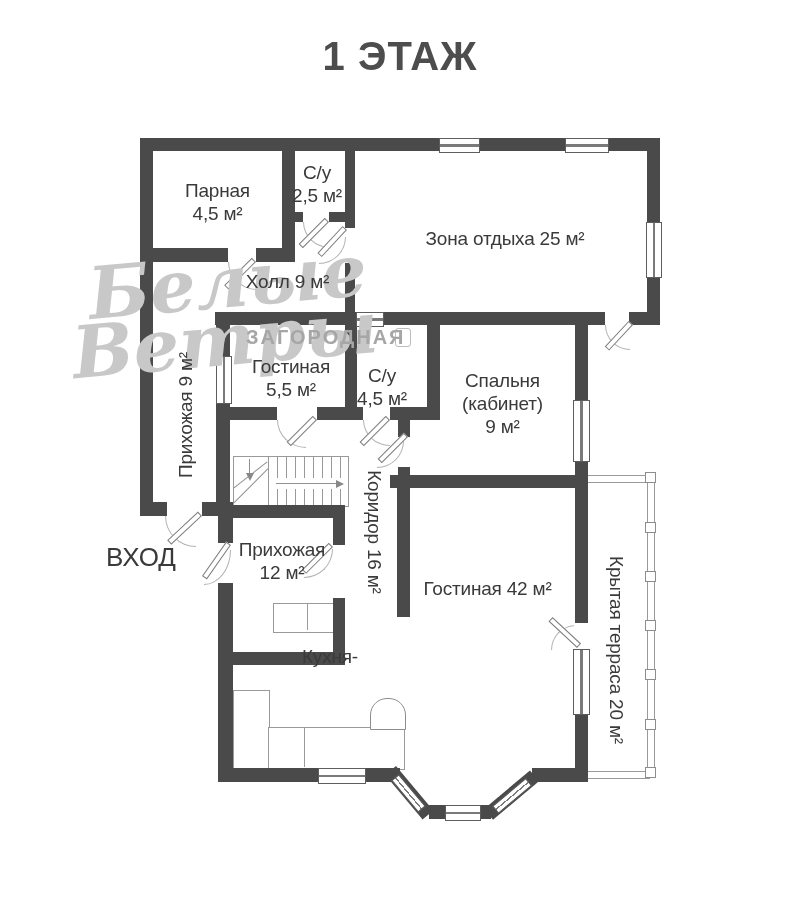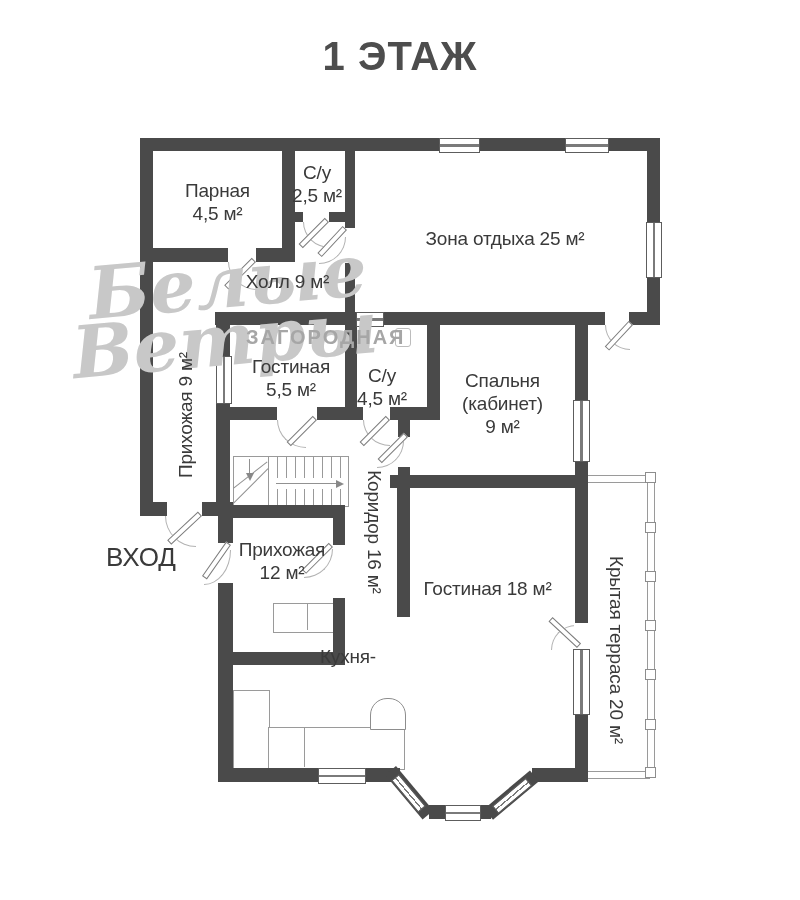--- a/index.html
+++ b/index.html
@@ -210,21 +210,21 @@
   <div class="lbl" style="left:440px;top:369px;width:125px">
     <div>Спальня</div>
     <div>(кабинет)</div>
     <div>9 м²</div>
   </div>
   <div class="vlbl" style="left:374px;top:532px">Коридор 16 м²</div>
   <div class="lbl" style="left:222px;top:538px;width:120px">
     <div>Прихожая</div>
     <div>12 м²</div>
   </div>
-  <div class="lbl" style="left:420px;top:577px;width:135px">Гостиная 18 м²</div>
-  <div class="lbl" style="left:278px;top:645px;width:140px">
+  <div class="lbl" style="left:420px;top:577px;width:135px">Гостиная 42 м²</div>
+  <div class="lbl" style="left:260px;top:645px;width:140px">
     <div>Кухня-</div>
   </div>
   <div class="vlbl" style="left:616px;top:650px">Крытая терраса 20 м²</div>
 
   <div class="entr">ВХОД</div>
 
 </div>
 
 </body></html>

